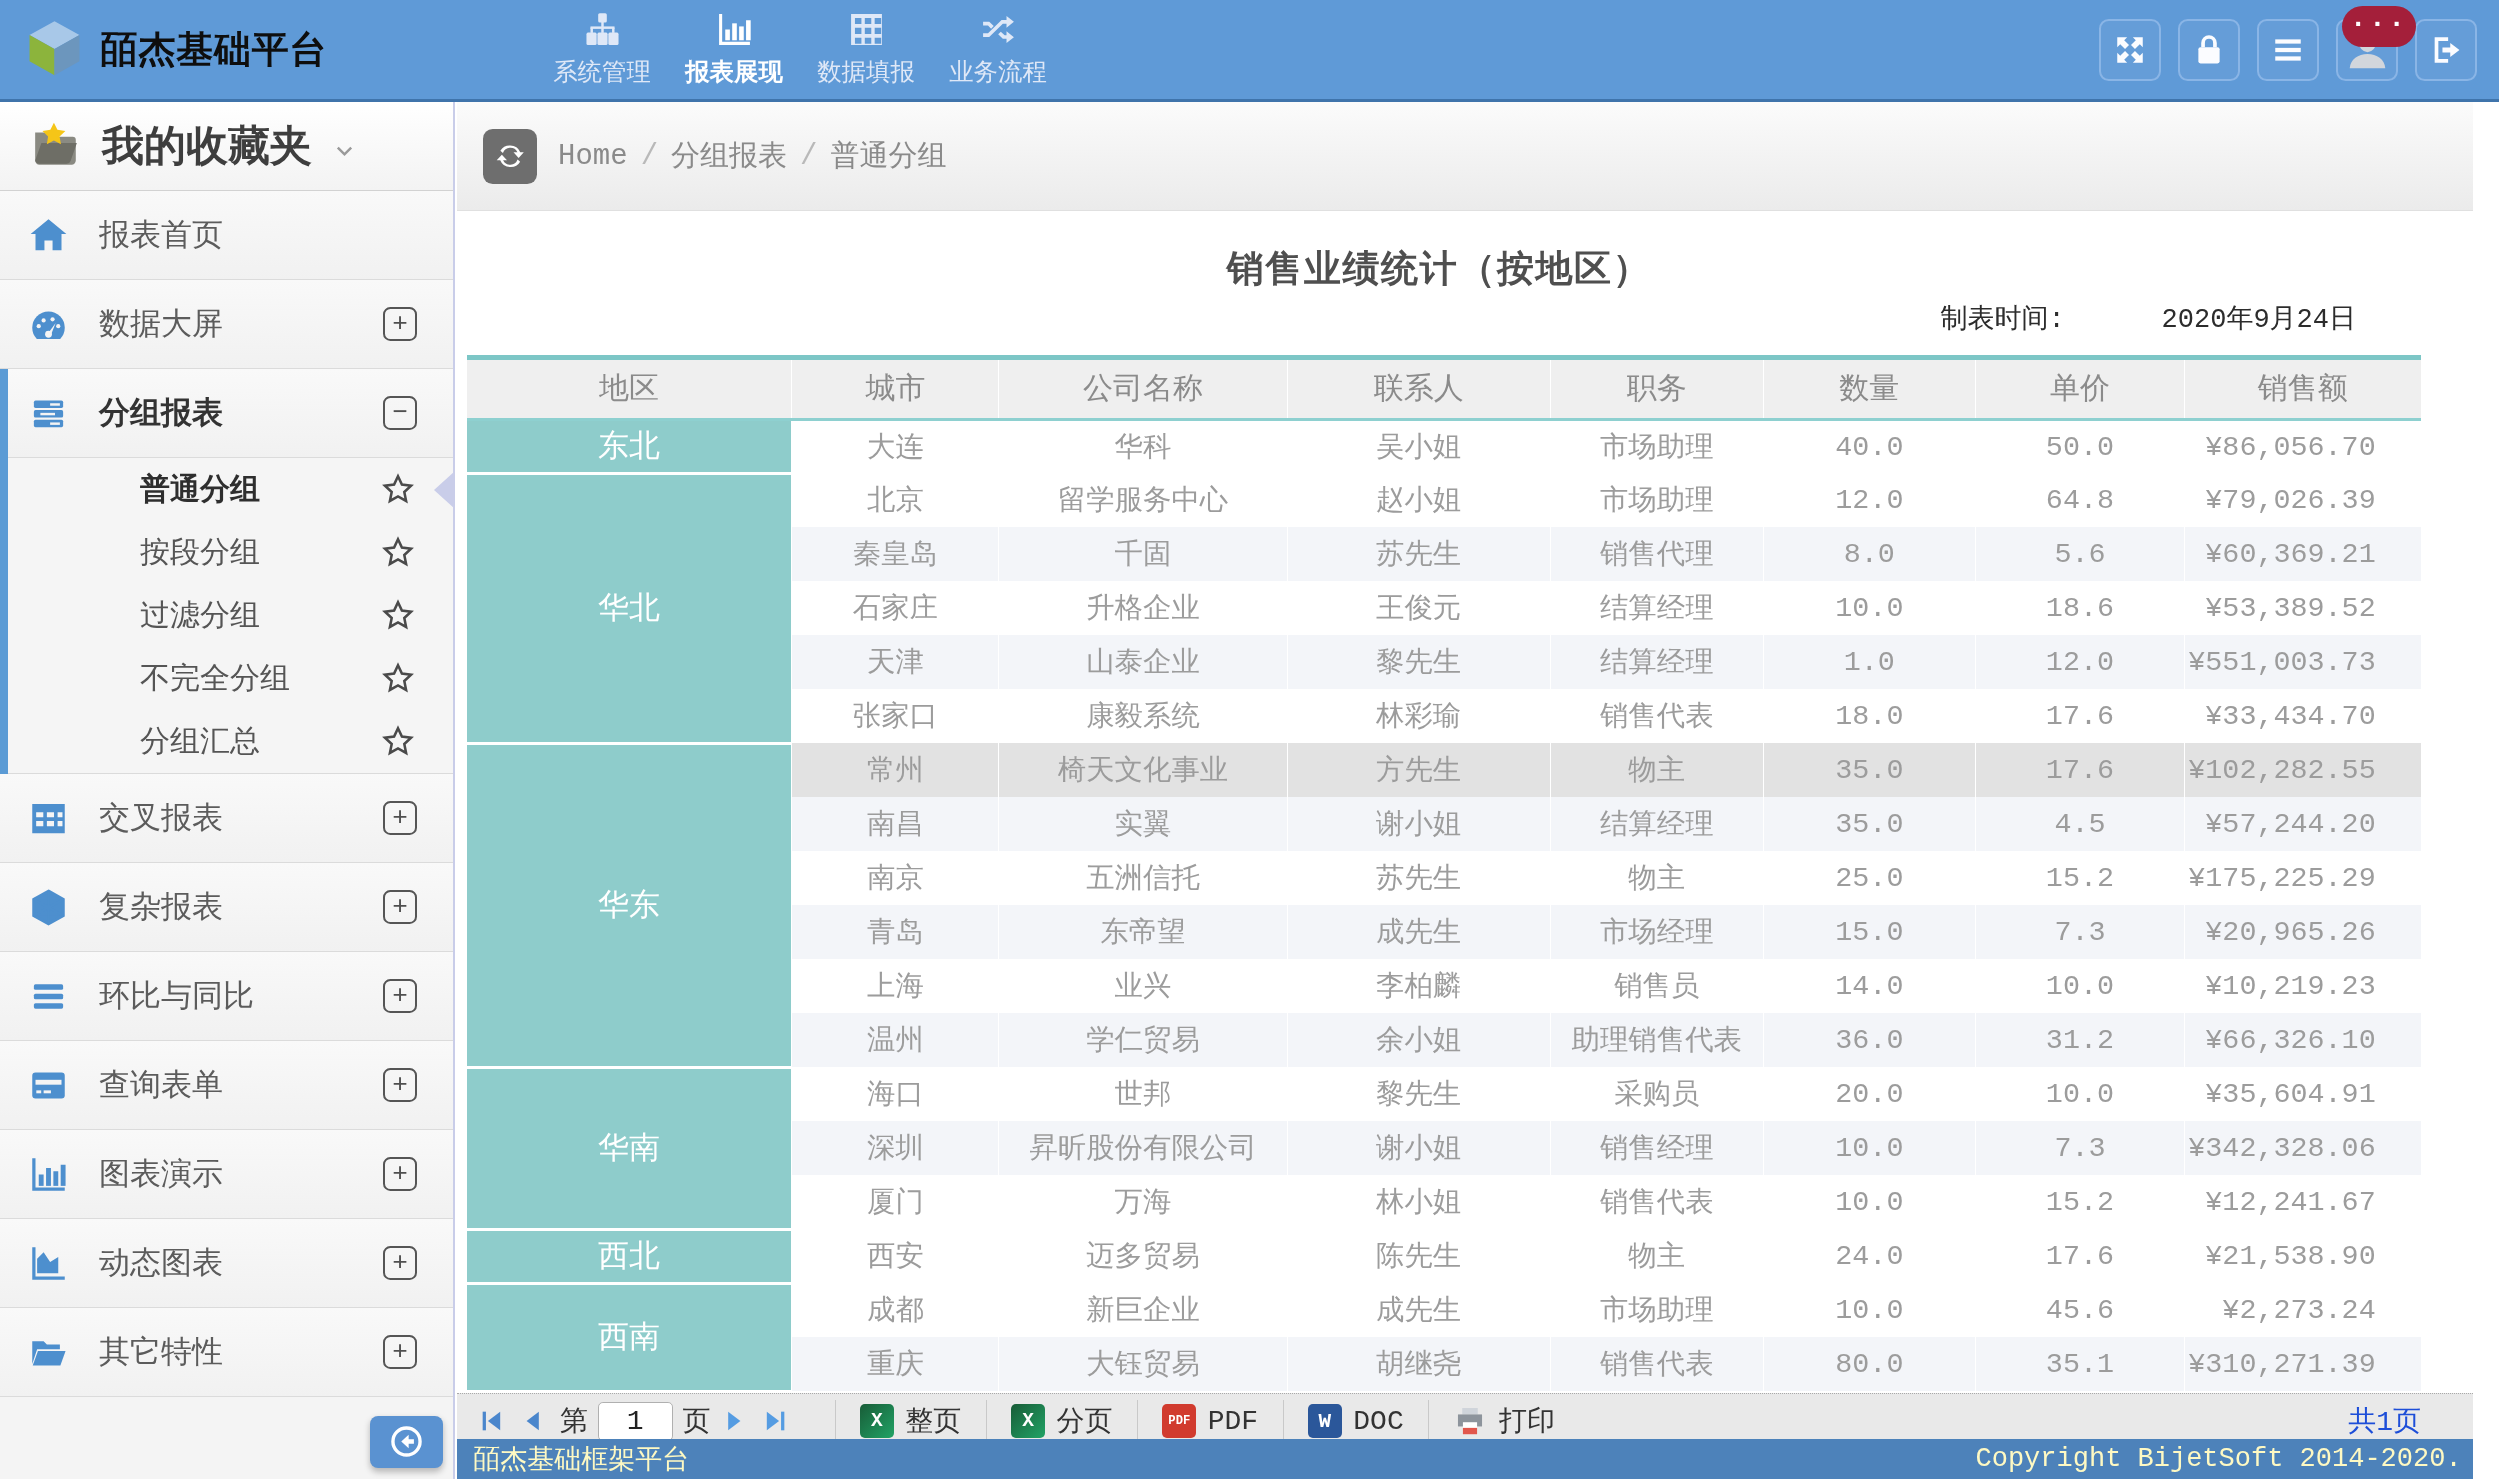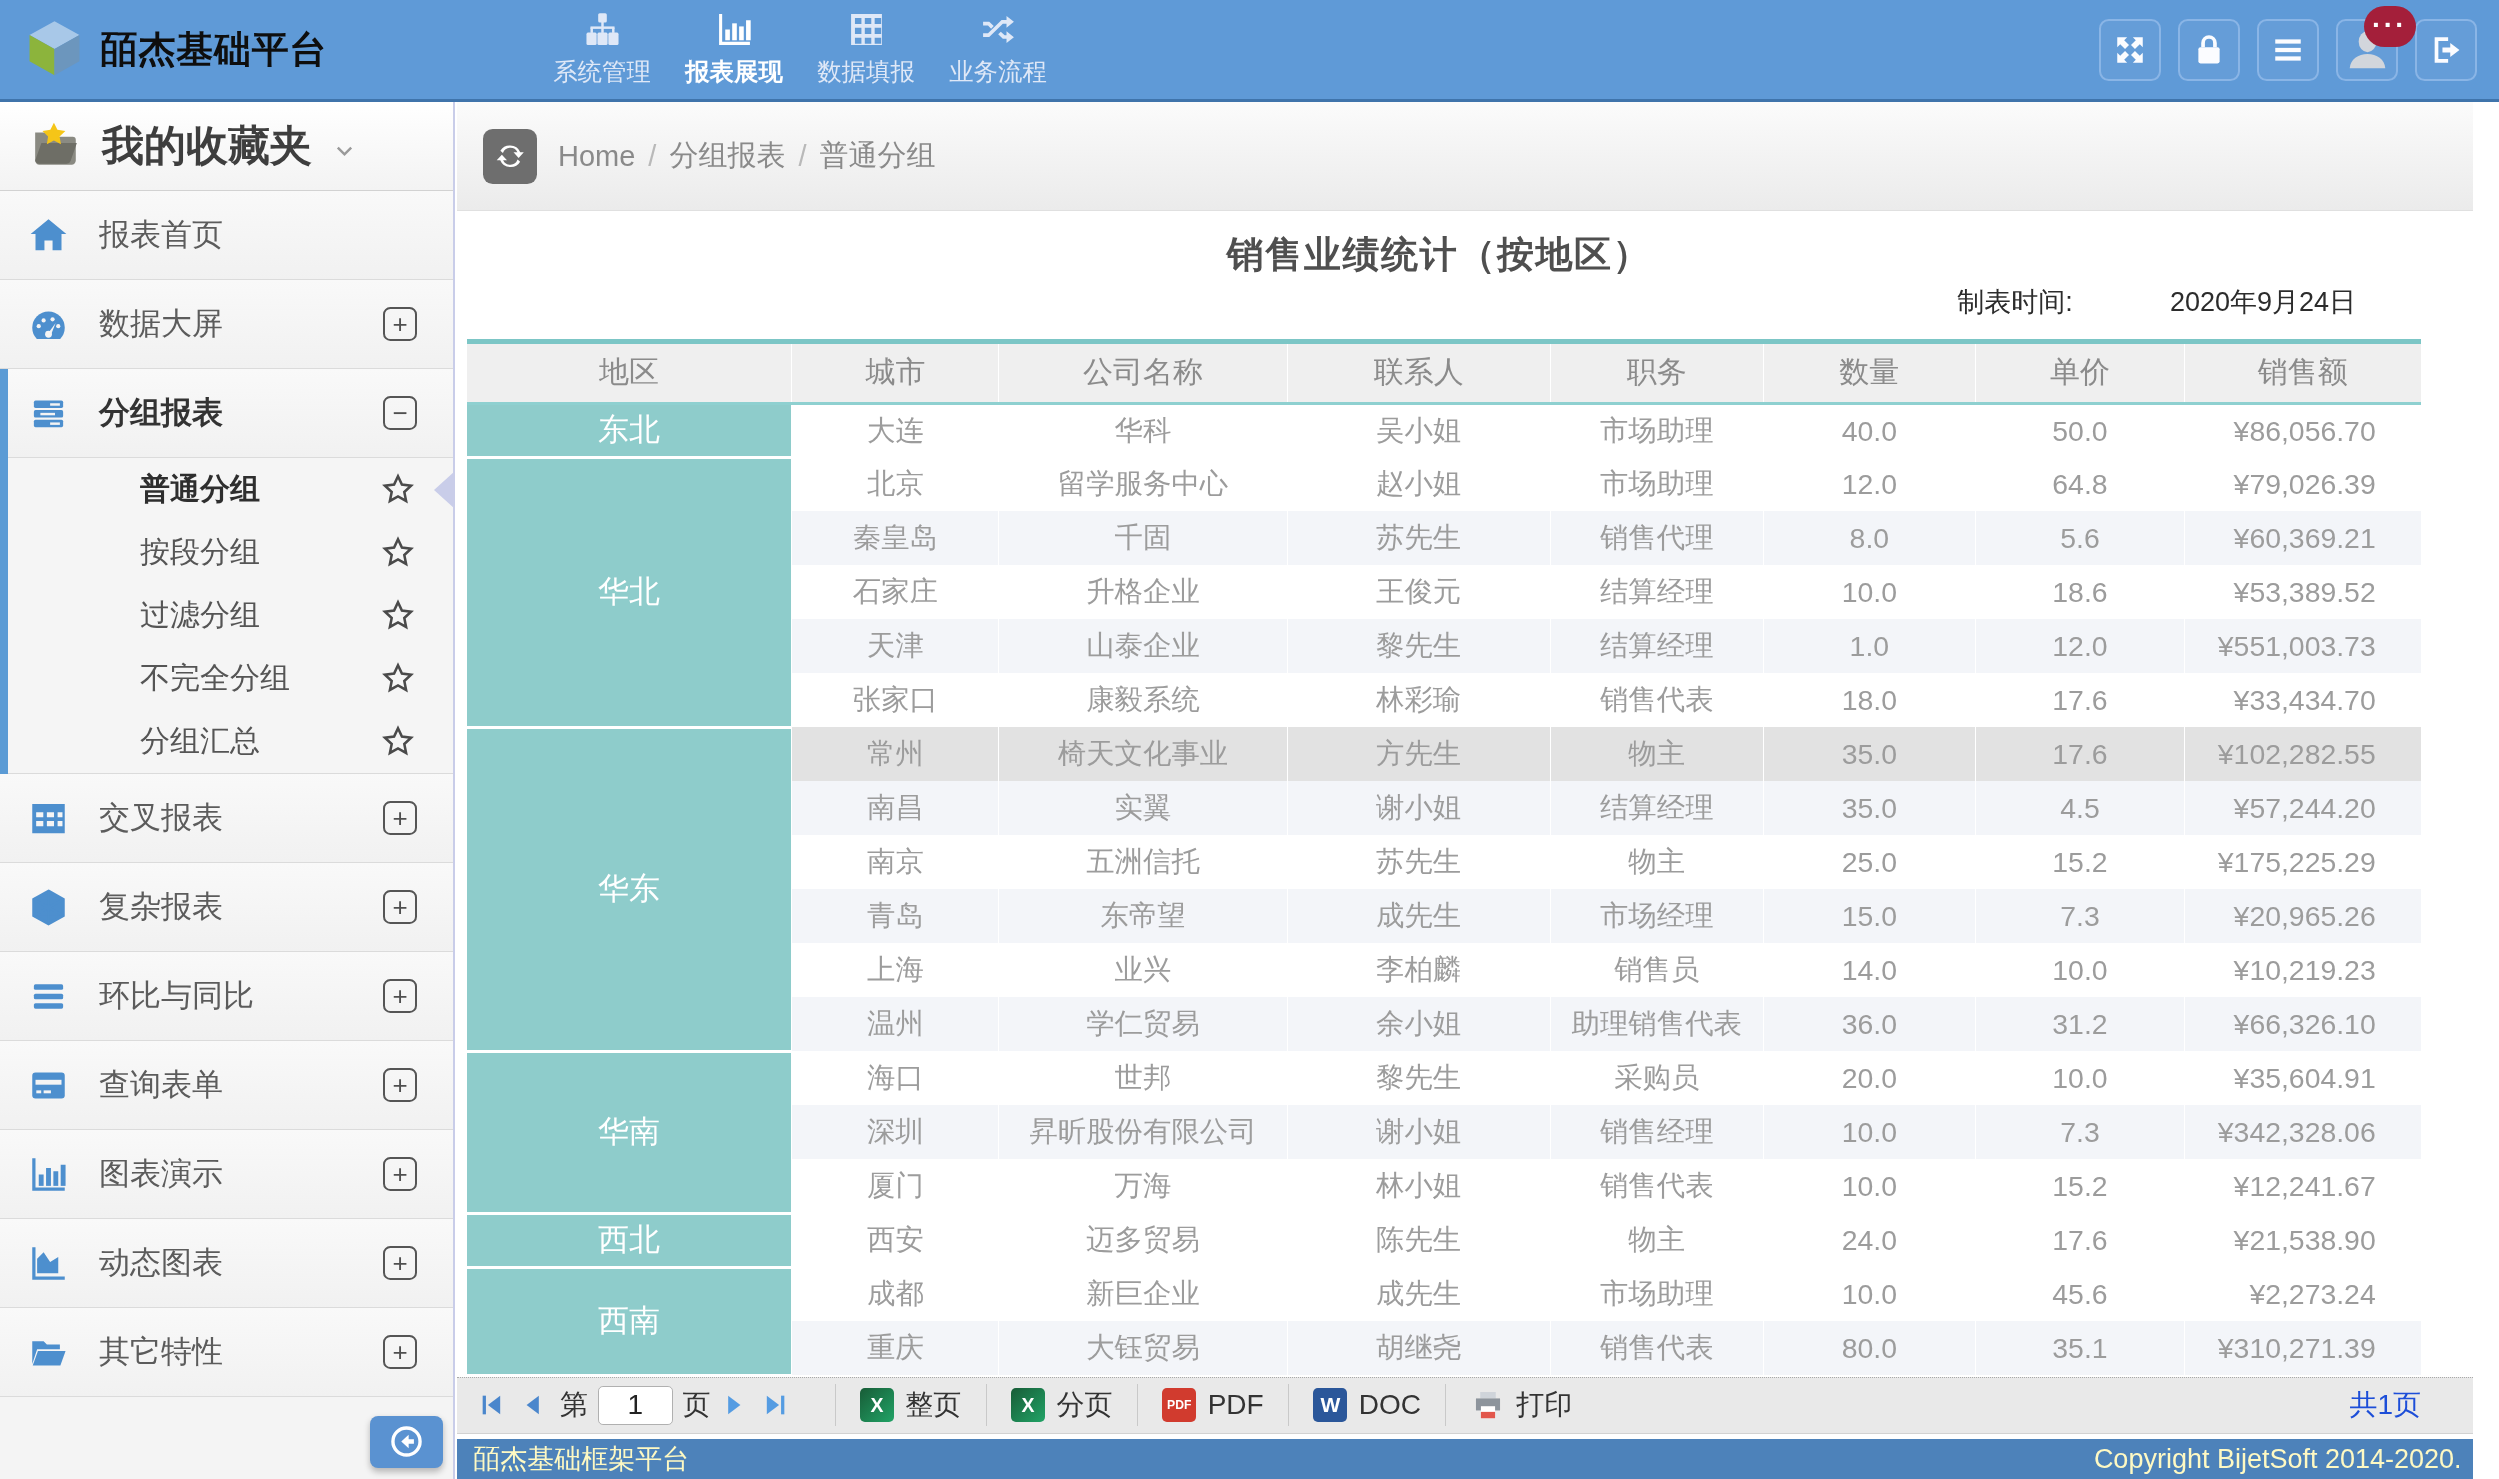--- a/index.html
+++ b/index.html
@@ -1,18 +1,18 @@
 <!DOCTYPE html>
 <html style="--c-header: #5f9ad7; --c-accent: #5b9bd5; --c-teal: #8ecccb; --c-footer: #4d82ba; --c-badge: #a41f3a; --c-sideicon: #4d8fce;font-size:13px"><head>
 <meta charset="utf-8">
 <style>
   * { box-sizing: border-box; margin: 0; padding: 0; }
   html,body { width:2500px; height:1479px; overflow:hidden;
     font-family:"Liberation Sans","DejaVu Sans",sans-serif; background:#fff; }
-  .app { position:relative; width:2500px; height:1125px; }
+  .app { position:relative; width:2500px; height:1125px;font-family:Liberation Mono, monospace; }
   .ic { display:inline-flex; align-items:center; justify-content:center; }
   .ic svg { display:block; }
 
   
   .topbar { position:absolute; top:0; left:0; width:2500px; height:102px;
     background:var(--c-header,#5f9ad7); border-bottom:3.2px solid #3f74ab; z-index:5; }
   .brand { position:absolute; left:23px; top:0; height:99px; display:flex; align-items:center; gap:14.6px; cursor:pointer; }
   .brand .ic svg { width:63px; height:63px; }
   .brand-text { font-size:37px; font-weight:bold; color:#0e0e0e; letter-spacing:0.8px; }
   .topnav { position:absolute; left:536px; top:0; height:99px; display:flex; }
@@ -66,21 +66,21 @@
   .content { position:absolute; top:102px; left:457px; width:2016px; height:1377px; background:#fff; }
   .right-rail { position:absolute; top:102px; right:0; width:26px; height:1377px; background:#fff; }
   .crumbbar { height:109px; background:linear-gradient(#fbfbfb,#ebebeb); border-bottom:1.6px solid #e0e0e0;
     display:flex; align-items:center; padding-left:26px; }
   .refresh { width:54px; height:55px; background:#6e6e6e; border:none; border-radius:9.7px;
     display:flex; align-items:center; justify-content:center; cursor:pointer; }
   .refresh svg { width:32.5px; height:32.5px; fill:#fff; }
   .crumbs { margin-left:21px; display:flex; align-items:center; gap:13px; font-size:29px; color:#8a8a8a; }
   .crumb { cursor:pointer; }
   .crumb-sep { color:#b9b9b9; }
-  .rtitle { width:1964px; margin-top:18px; height:52px; line-height:52px; text-align:center;
+  .rtitle { width:1964px; margin-top:34px; height:52px; line-height:52px; text-align:center;
     font-size:37px; font-weight:bold; color:#4f4f4f; letter-spacing:1.6px; }
   .meta { width:1964px; margin-top:3.2px; height:36px; display:flex; align-items:center;
     justify-content:flex-end; gap:97px; padding-right:65px; font-size:27px; color:#2c2c2c; }
 
   .rtable { margin-top:18.7px; margin-left:9.7px; width:1954px; border-collapse:collapse;
     table-layout:fixed; border-top:5.7px solid #7cc6c6; }
   .rtable th { height:62px; background:#efefef; color:#8b8b8b; font-size:30px; font-weight:normal;
     border-right:1.6px solid #fff; border-bottom:3.2px solid #8ed0d0; }
   .rtable th:last-child { border-right:none; }
   .rtable td { height:54px; font-size:28.4px; color:#9c9c9c; text-align:center;

